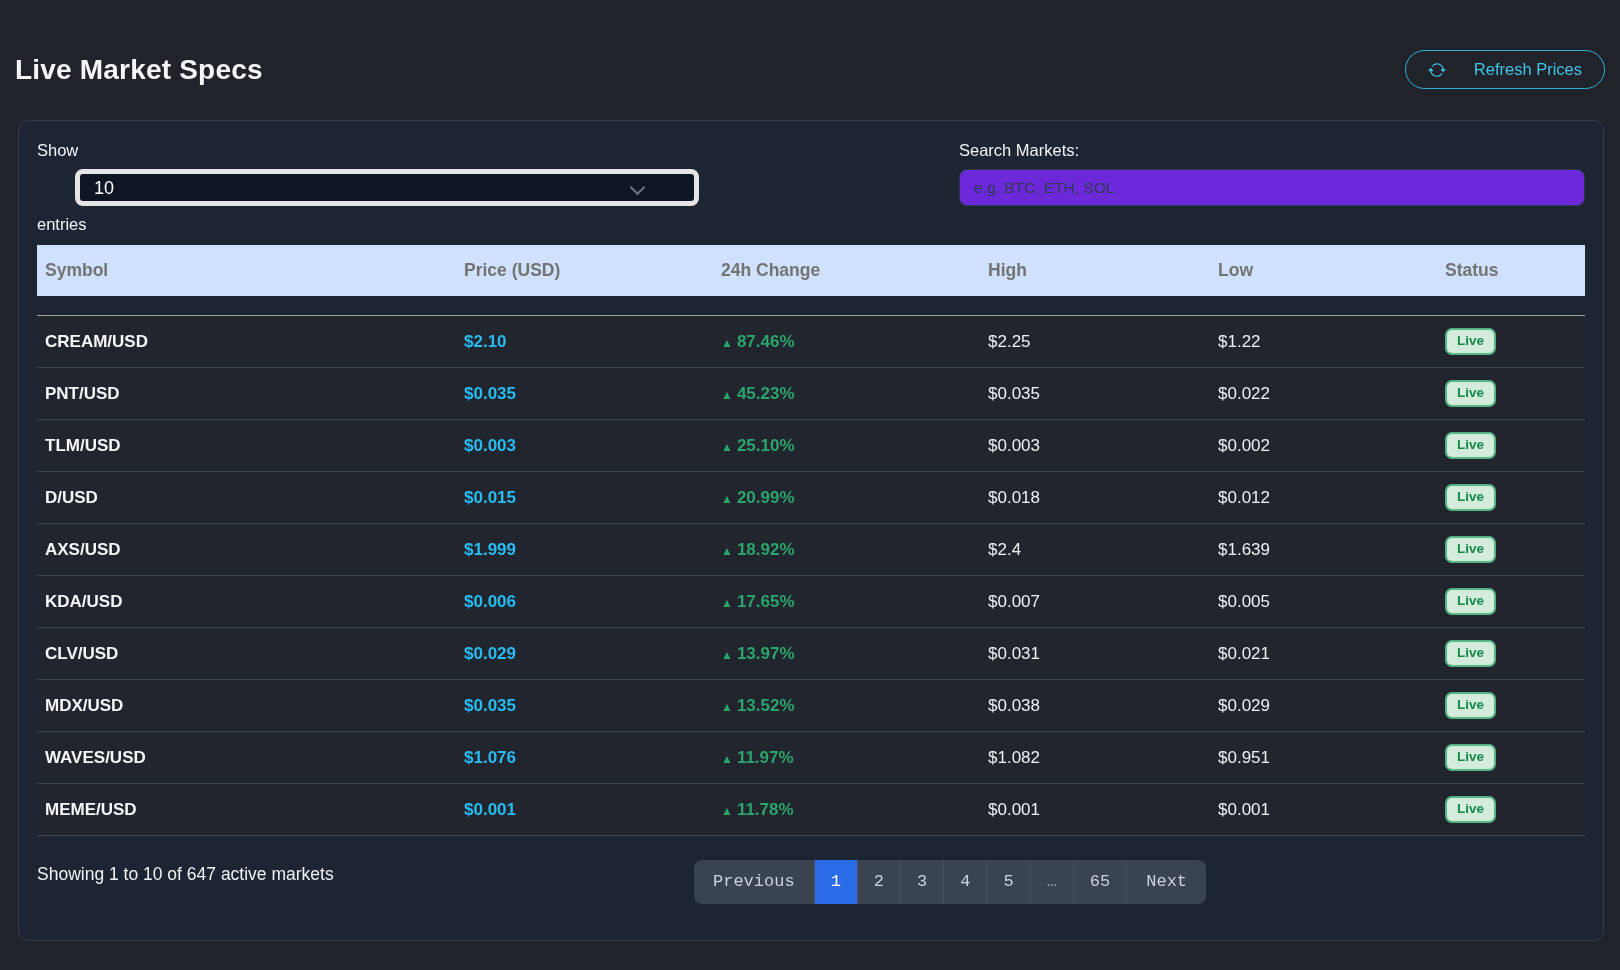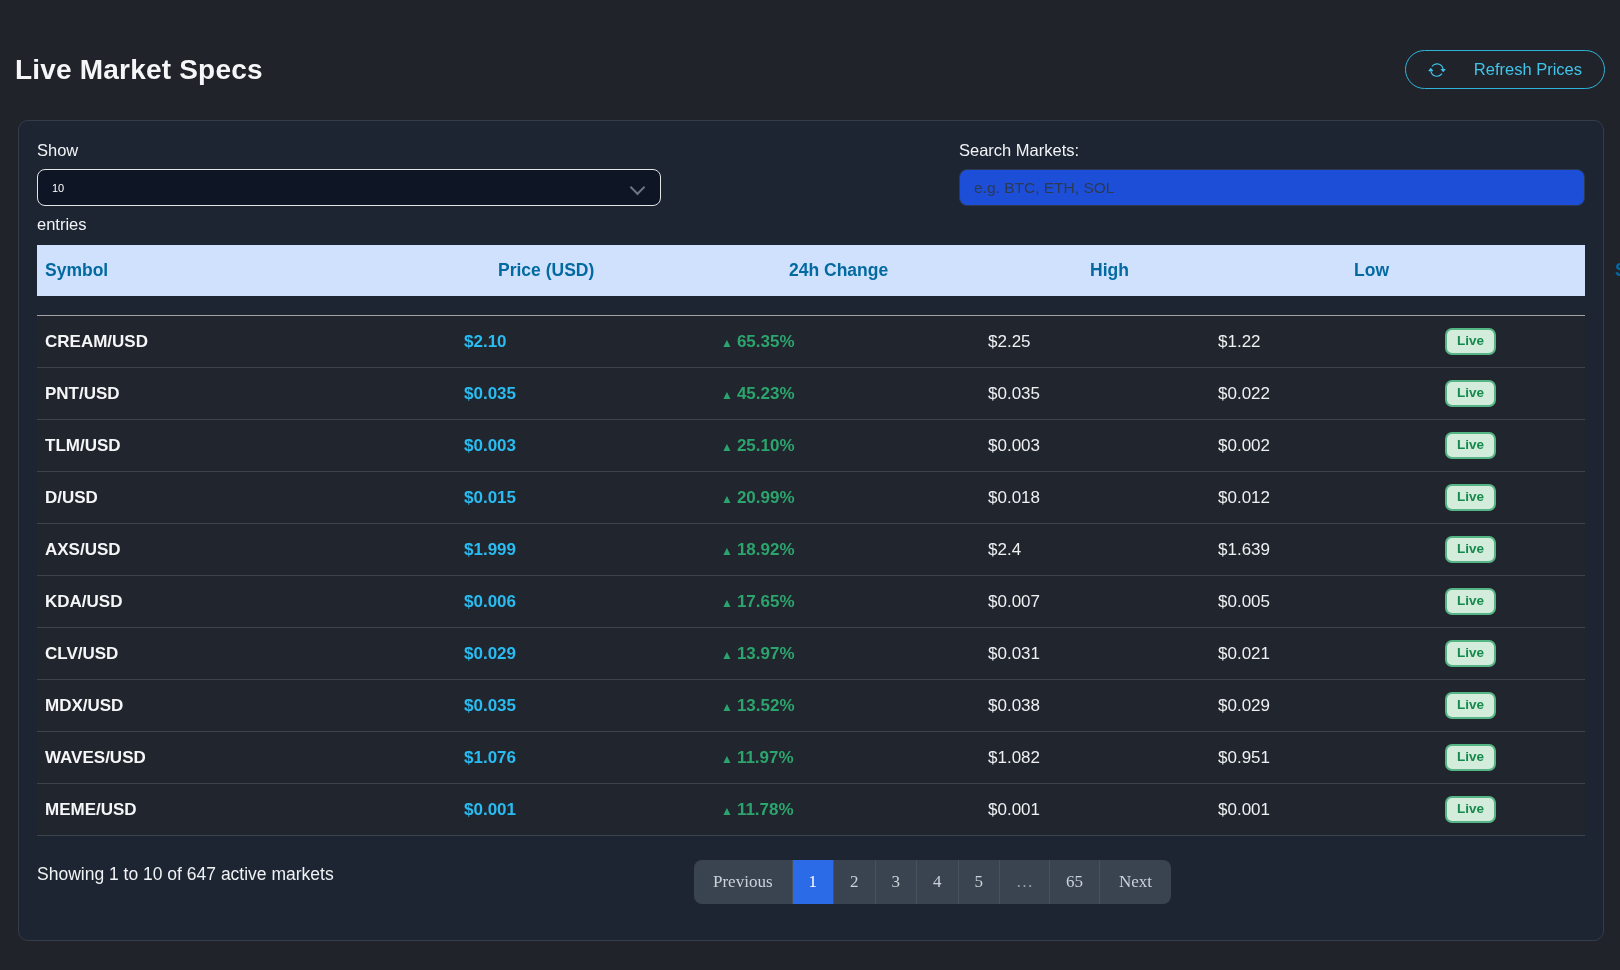--- a/index.html
+++ b/index.html
@@ -35,50 +35,51 @@
   }
 
   
   .controls { display:flex; justify-content:space-between; align-items:flex-start; }
   .control-label { font-size:16.5px; color:#f2f4f6; margin-bottom:9px; }
   .control-left { width:624px; }
   .control-right { width:626px; }
   .select-wrap { position:relative; }
   .page-size-select {
     width:100%; height:37px; appearance:none; -webkit-appearance:none;
-    background:#0e1626; border:1px solid #e5e5e5; border-radius:8px;
-    color:#ffffff; font-size:11px; font-family:inherit; padding:0 34px 0 14px;
+    background:#0e1626; border:5px solid #e5e5e5; border-radius:8px;
+    color:#ffffff; font-size:18px; font-family:inherit; padding:0 34px 0 14px;
     outline:none;
+    margin-left:38px;
   }
   .chevron {
     position:absolute; right:18px; top:13px; width:11px; height:11px; pointer-events:none;
   }
   .chevron::before {
     content:""; position:absolute; left:0; top:0;
     width:9px; height:9px;
     border-right:2px solid #6b7585; border-bottom:2px solid #6b7585;
     transform:rotate(45deg);
   }
   .entries-label { margin-top:9px; font-size:16.5px; }
   .search-input {
     width:100%; height:37px;
-    background:#1d4ed8; border:1px solid #2c3950; border-radius:8px;
+    background:#6d28d9; border:1px solid #2c3950; border-radius:8px;
     color:#ffffff; font-size:15.5px; font-family:inherit; padding:0 14px; outline:none;
   }
   .search-input::placeholder { color:#2c3a52; opacity:1; }
 
   
   .grid-cols {
     display:grid;
     grid-template-columns:419px 257px 267px 230px 227px 148px;
   }
   .table-header {
     margin-top:11px; height:51px;
-    background:#cfe1fc; color:#0369a1;
-    align-items:center; font-weight:700; font-size:17.5px;gap:34px;
+    background:#cfe1fc; color:#737373;
+    align-items:center; font-weight:700; font-size:17.5px;
   }
   .table-header .hcell { padding-left:8px; }
   .table-body { margin-top:19px; border-top:1px solid #a3a3a3; }
   .trow {
     height:52px; background:#21252d; border-bottom:1px solid #3d434b;
     align-items:center; font-size:17px;
   }
   .tcell { padding-left:8px; white-space:nowrap; }
   .tcell.sym   { font-weight:700; color:#f5f6f7; }
   .tcell.price { font-weight:700; color:#29bcf2; }
@@ -90,21 +91,21 @@
     border:2px solid #56b584; border-radius:7px;
     font-size:13.5px; font-weight:700; padding:3px 10px 4px; line-height:1.2;
   }
 
   
   .tfooter { position:relative; height:90px; }
   .summary { position:absolute; left:0; top:28px; font-size:17.5px; color:#f0f2f4; }
   .pagination { position:absolute; left:657px; top:24px; display:flex; }
   .page-btn {
     background:#3a4350; color:#ccd2d9; border:none; border-left:1px solid #48525f;
-    font-size:17px; font-family:Liberation Serif, serif; padding:11px 16px; cursor:pointer; line-height:1.3;
+    font-size:17px; font-family:Liberation Mono, monospace; padding:11px 16px; cursor:pointer; line-height:1.3;
   }
   .page-btn.first { border-left:none; border-radius:8px 0 0 8px; }
   .page-btn.last  { border-radius:0 8px 8px 0; }
   .page-btn.prev, .page-btn.next { padding:11px 19px; }
   .page-btn.active { background:#2c6be8; color:#ffffff; }
   .page-btn.ellipsis { color:#98a0aa; cursor:default; }
 </style>
 </head>
 <body>
 
@@ -143,21 +144,21 @@
       <div class="hcell">Price (USD)</div>
       <div class="hcell">24h Change</div>
       <div class="hcell">High</div>
       <div class="hcell">Low</div>
       <div class="hcell">Status</div>
     </div>
   <div class="table-body">
       <div class="trow grid-cols">
         <div class="tcell sym">CREAM/USD</div>
         <div class="tcell price">$2.10</div>
-        <div class="tcell change"><span class="up-arrow">▲</span><span>65.35%</span></div>
+        <div class="tcell change"><span class="up-arrow">▲</span><span>87.46%</span></div>
         <div class="tcell plain">$2.25</div>
         <div class="tcell plain">$1.22</div>
         <div class="tcell status"><span class="badge">Live</span></div>
       </div>
       <div class="trow grid-cols">
         <div class="tcell sym">PNT/USD</div>
         <div class="tcell price">$0.035</div>
         <div class="tcell change"><span class="up-arrow">▲</span><span>45.23%</span></div>
         <div class="tcell plain">$0.035</div>
         <div class="tcell plain">$0.022</div>

